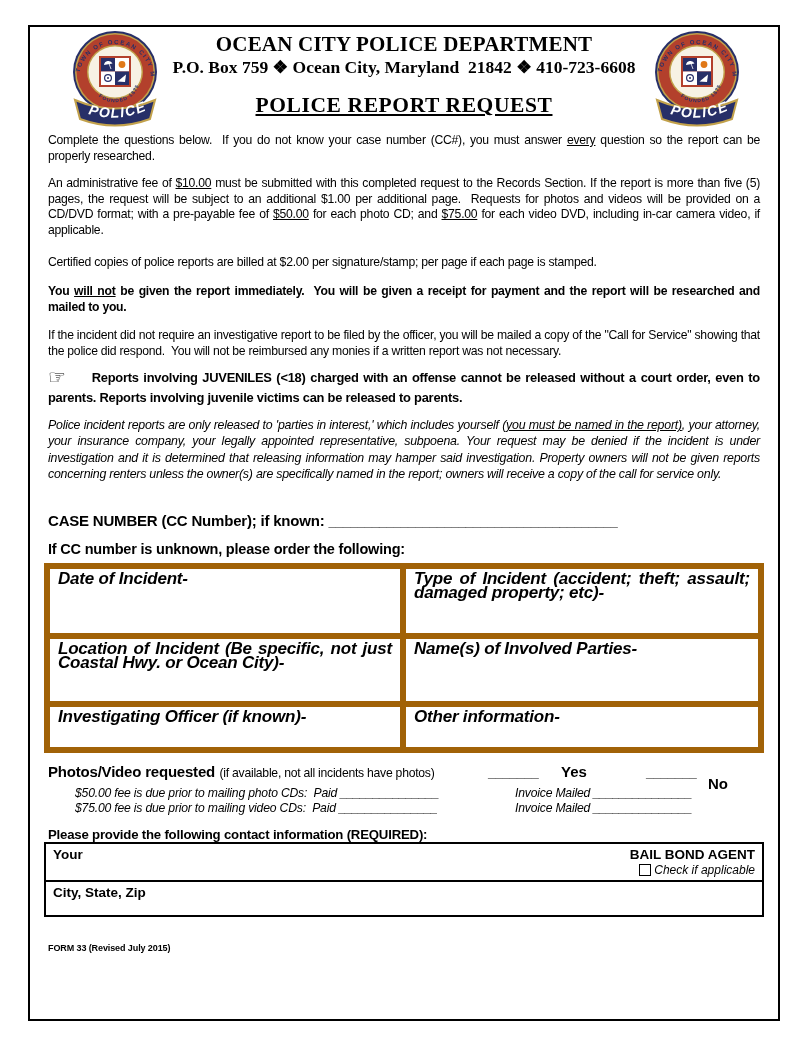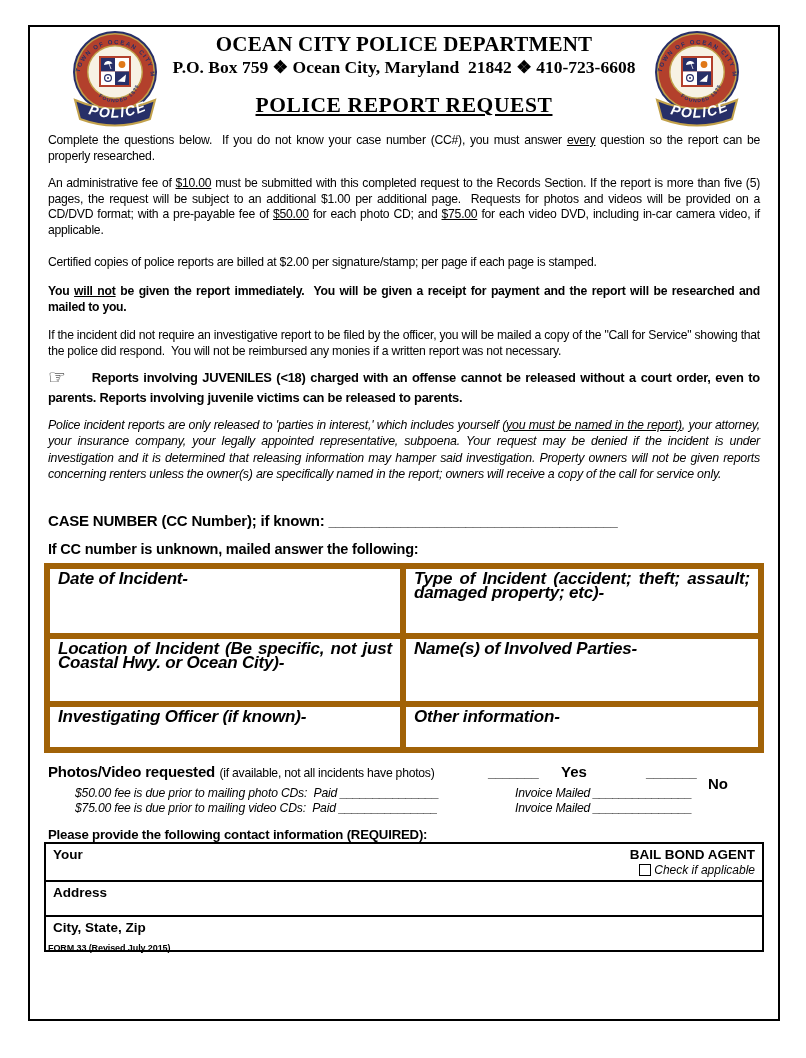--- a/index.html
+++ b/index.html
@@ -109,21 +109,21 @@
 <div class="abs para" style="top:284px;"><span class="b">You </span><span class="b u">will not</span><span class="b"> be given the report immediately.&nbsp; You will be given a receipt for payment and the report will be researched and mailed to you.</span></div>
 <div class="abs para" style="top:328px;"><span>If the incident did not require an investigative report to be filed by the officer, you will be mailed a copy of the "Call for Service" showing that the police did respond.&nbsp; You will not be reimbursed any monies if a written report was not necessary.</span></div>
 <div class="abs para para-juv" style="top:367px;"><span class="hand">☞</span><span><span>Reports involving JUVENILES (&lt;18) charged with an offense cannot be released without a court order, even to parents. Reports involving juvenile victims can be released to parents.</span></span></div>
 <div class="abs para para-it" style="top:417px;"><span class="i">Police incident reports are only released to 'parties in interest,' which includes yourself </span><span class="i u">(you must be named in the report)</span><span class="i">, your attorney, your insurance company, your legally appointed representative, subpoena. Your request may be denied if the incident is under investigation and it is determined that releasing information may hamper said investigation. Property owners will not be given reports concerning renters unless the owner(s) are specifically named in the report; owners will receive a copy of the call for service only.</span></div>
 
 <div class="abs case-line" style="top:512px;">
   <span>CASE NUMBER (CC Number); if known:</span>
   <span class="case-blank">________________________________________</span>
 </div>
 
-<div class="abs cc-head" style="top:541px;">If CC number is unknown, mailed answer the following:</div>
+<div class="abs cc-head" style="top:541px;">If CC number is unknown, please order the following:</div>
 
 <table class="abs grid" style="left:44px; top:563px;">
   <tbody>
     <tr style="height:70px;">
       <td style="width:356px;">Date of Incident-</td>
       <td>Type of Incident (accident; theft; assault; damaged property; etc)-</td>
     </tr>
     <tr style="height:68px;">
       <td>Location of Incident (Be specific, not just Coastal Hwy. or Ocean City)-</td>
       <td>Name(s) of Involved Parties-</td>
@@ -164,21 +164,18 @@
             <span class="bail-title">BAIL BOND AGENT</span>
             <span class="bail-check-row">
               <span class="checkbox"></span>
               <span class="check-label">Check if applicable</span>
             </span>
           </span>
         </div>
       </td>
     </tr>
     <tr style="height:35px;">
-      <td>Address</td>
-    </tr>
-    <tr style="height:35px;">
       <td>City, State, Zip</td>
     </tr>
   </tbody>
 </table>
 
 <div class="abs footer" style="top:943px;">FORM 33 (Revised July 2015)</div>
 
 </body></html>

